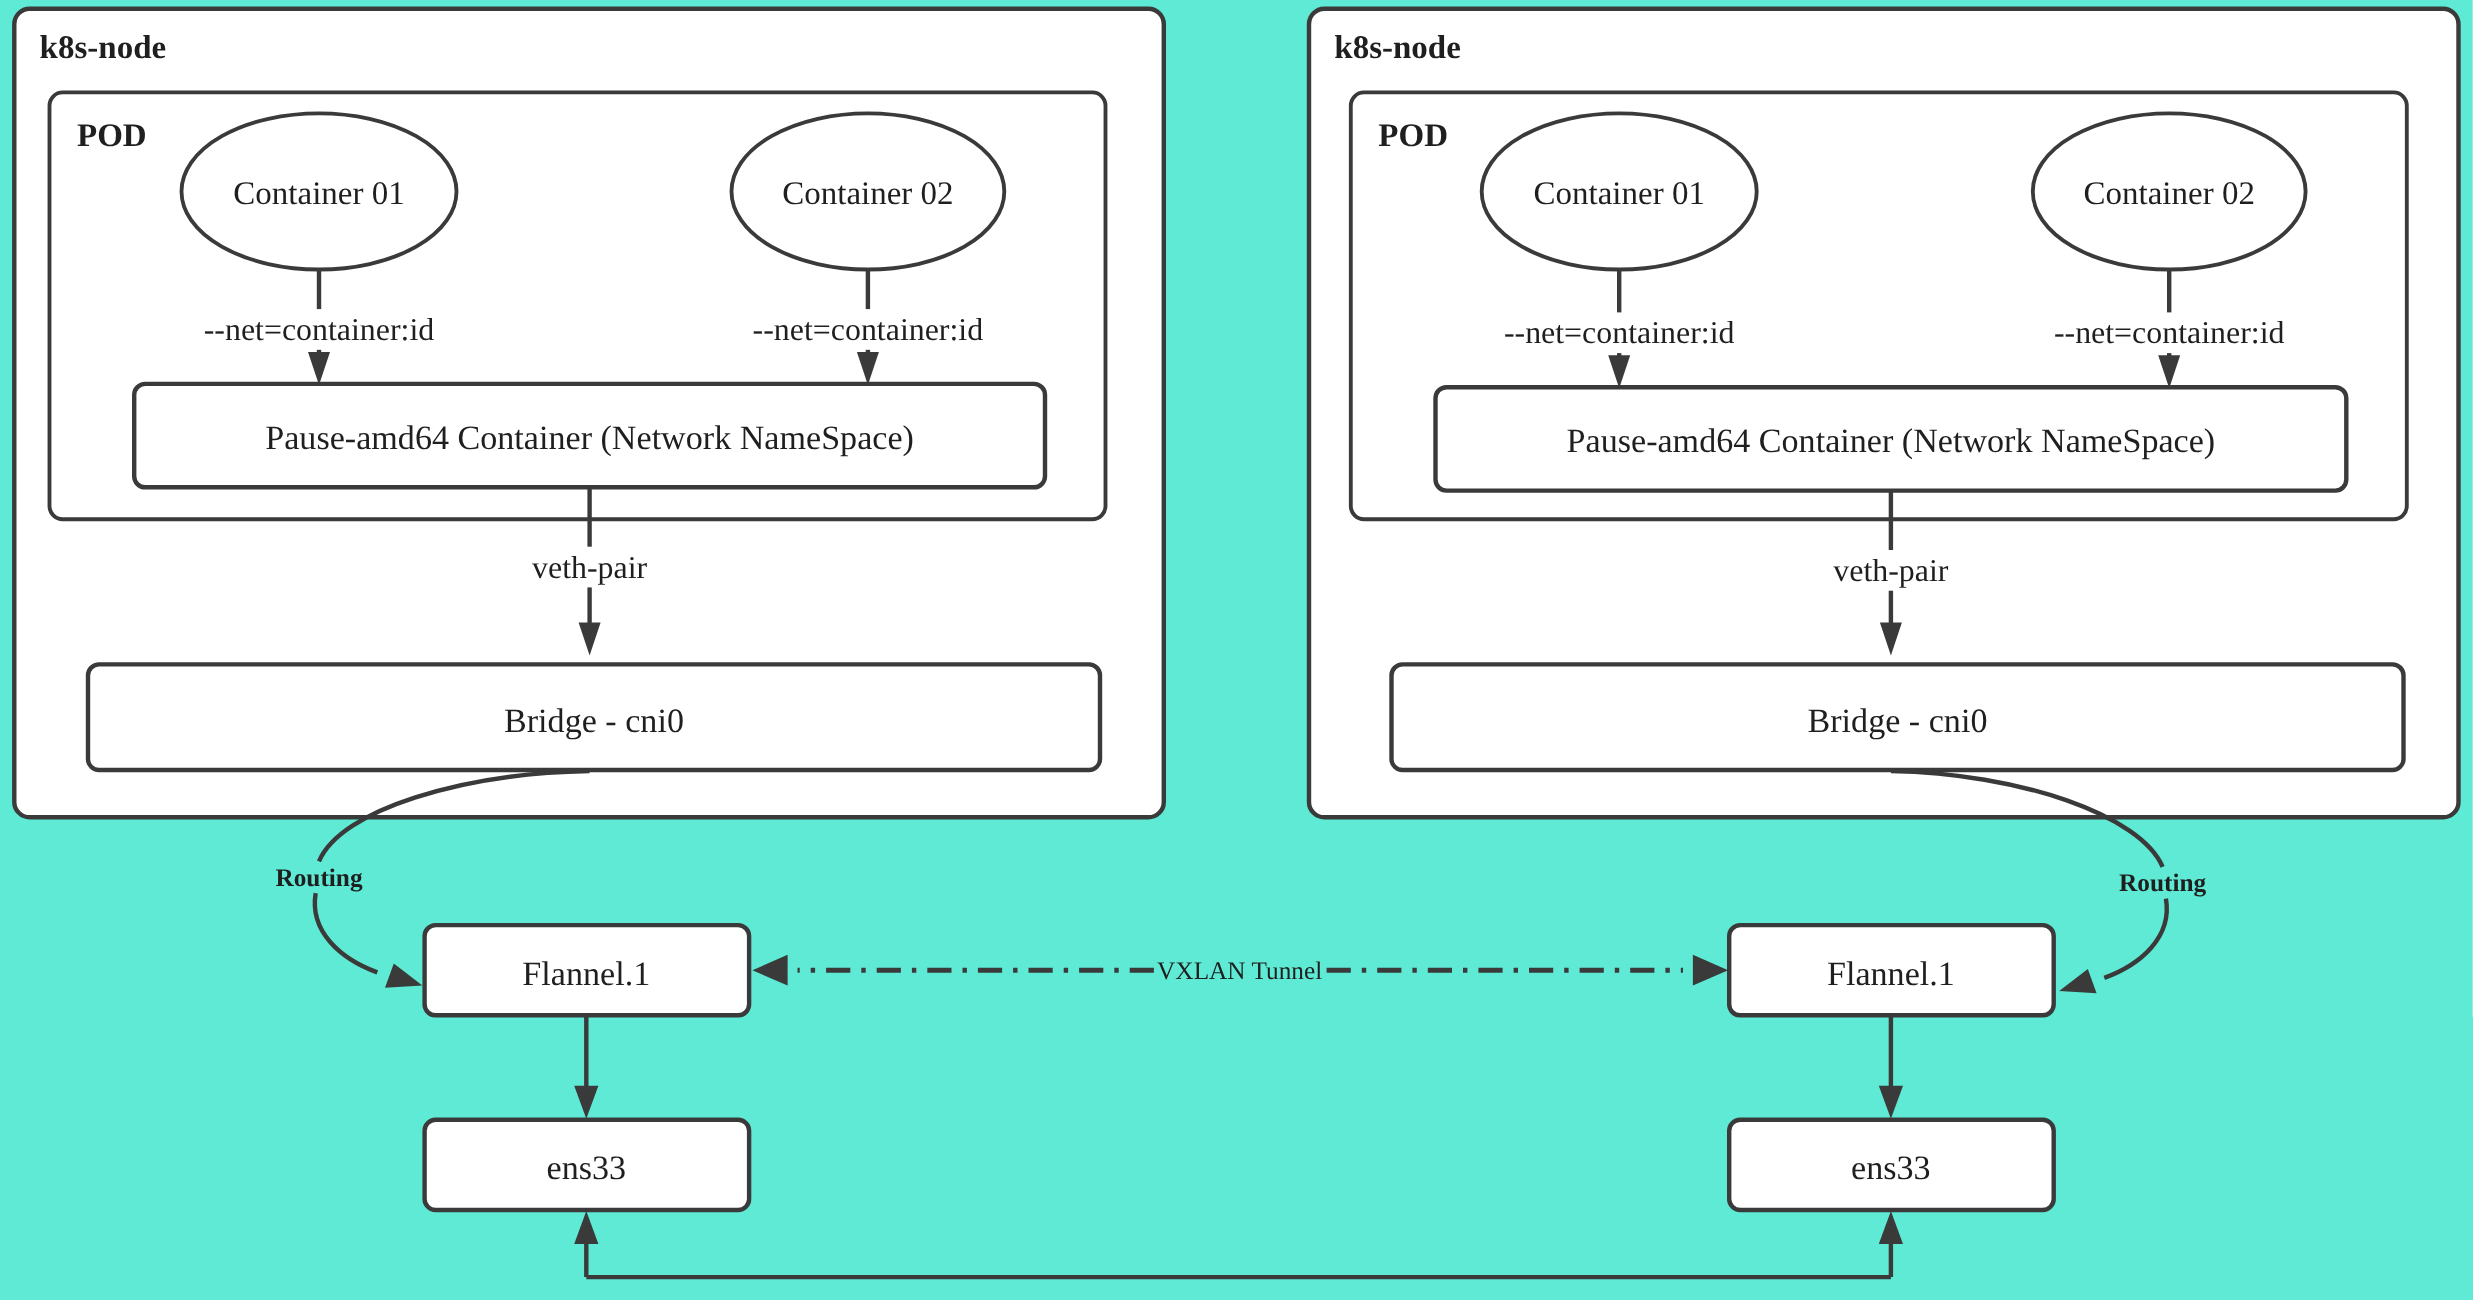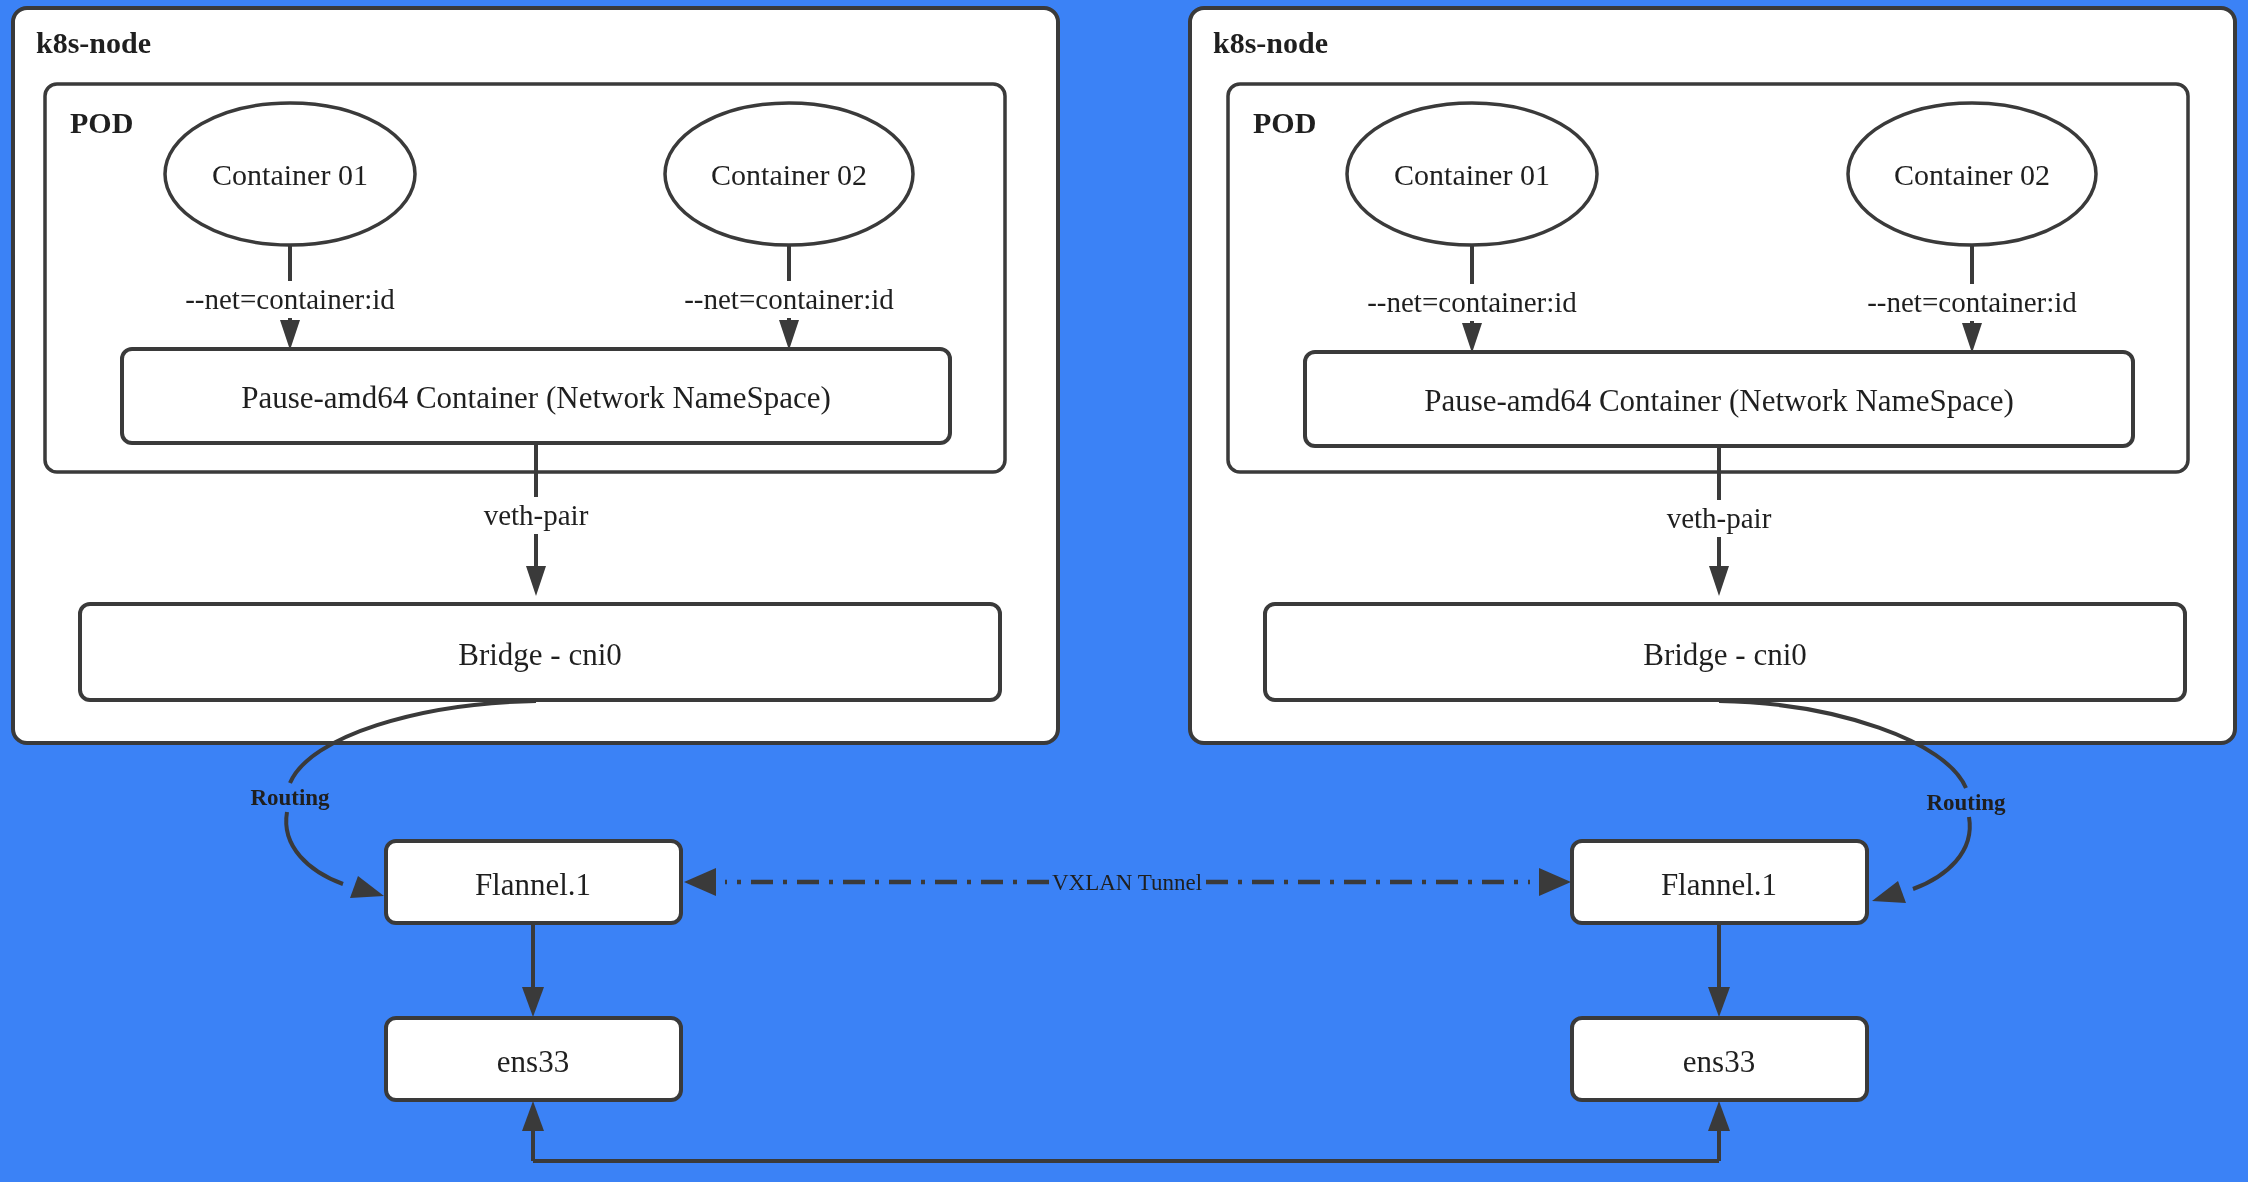--- a/index.html
+++ b/index.html
@@ -10,21 +10,21 @@
   body {
     width: 2248px;
     height: 1182px;
     font-family: "Liberation Serif", "DejaVu Serif", serif;
     overflow: hidden;
   }
   #stage {
     position: relative;
     width: 2248px;
     height: 1182px;
-    background: #3b82f6;
+    background: #5eead4;
   }
   svg#diagram {
     position: absolute;
     left: 0;
     top: 0;
     width: 2248px;
     height: 1182px;
     display: block;
   }
   .shape-stroke {

